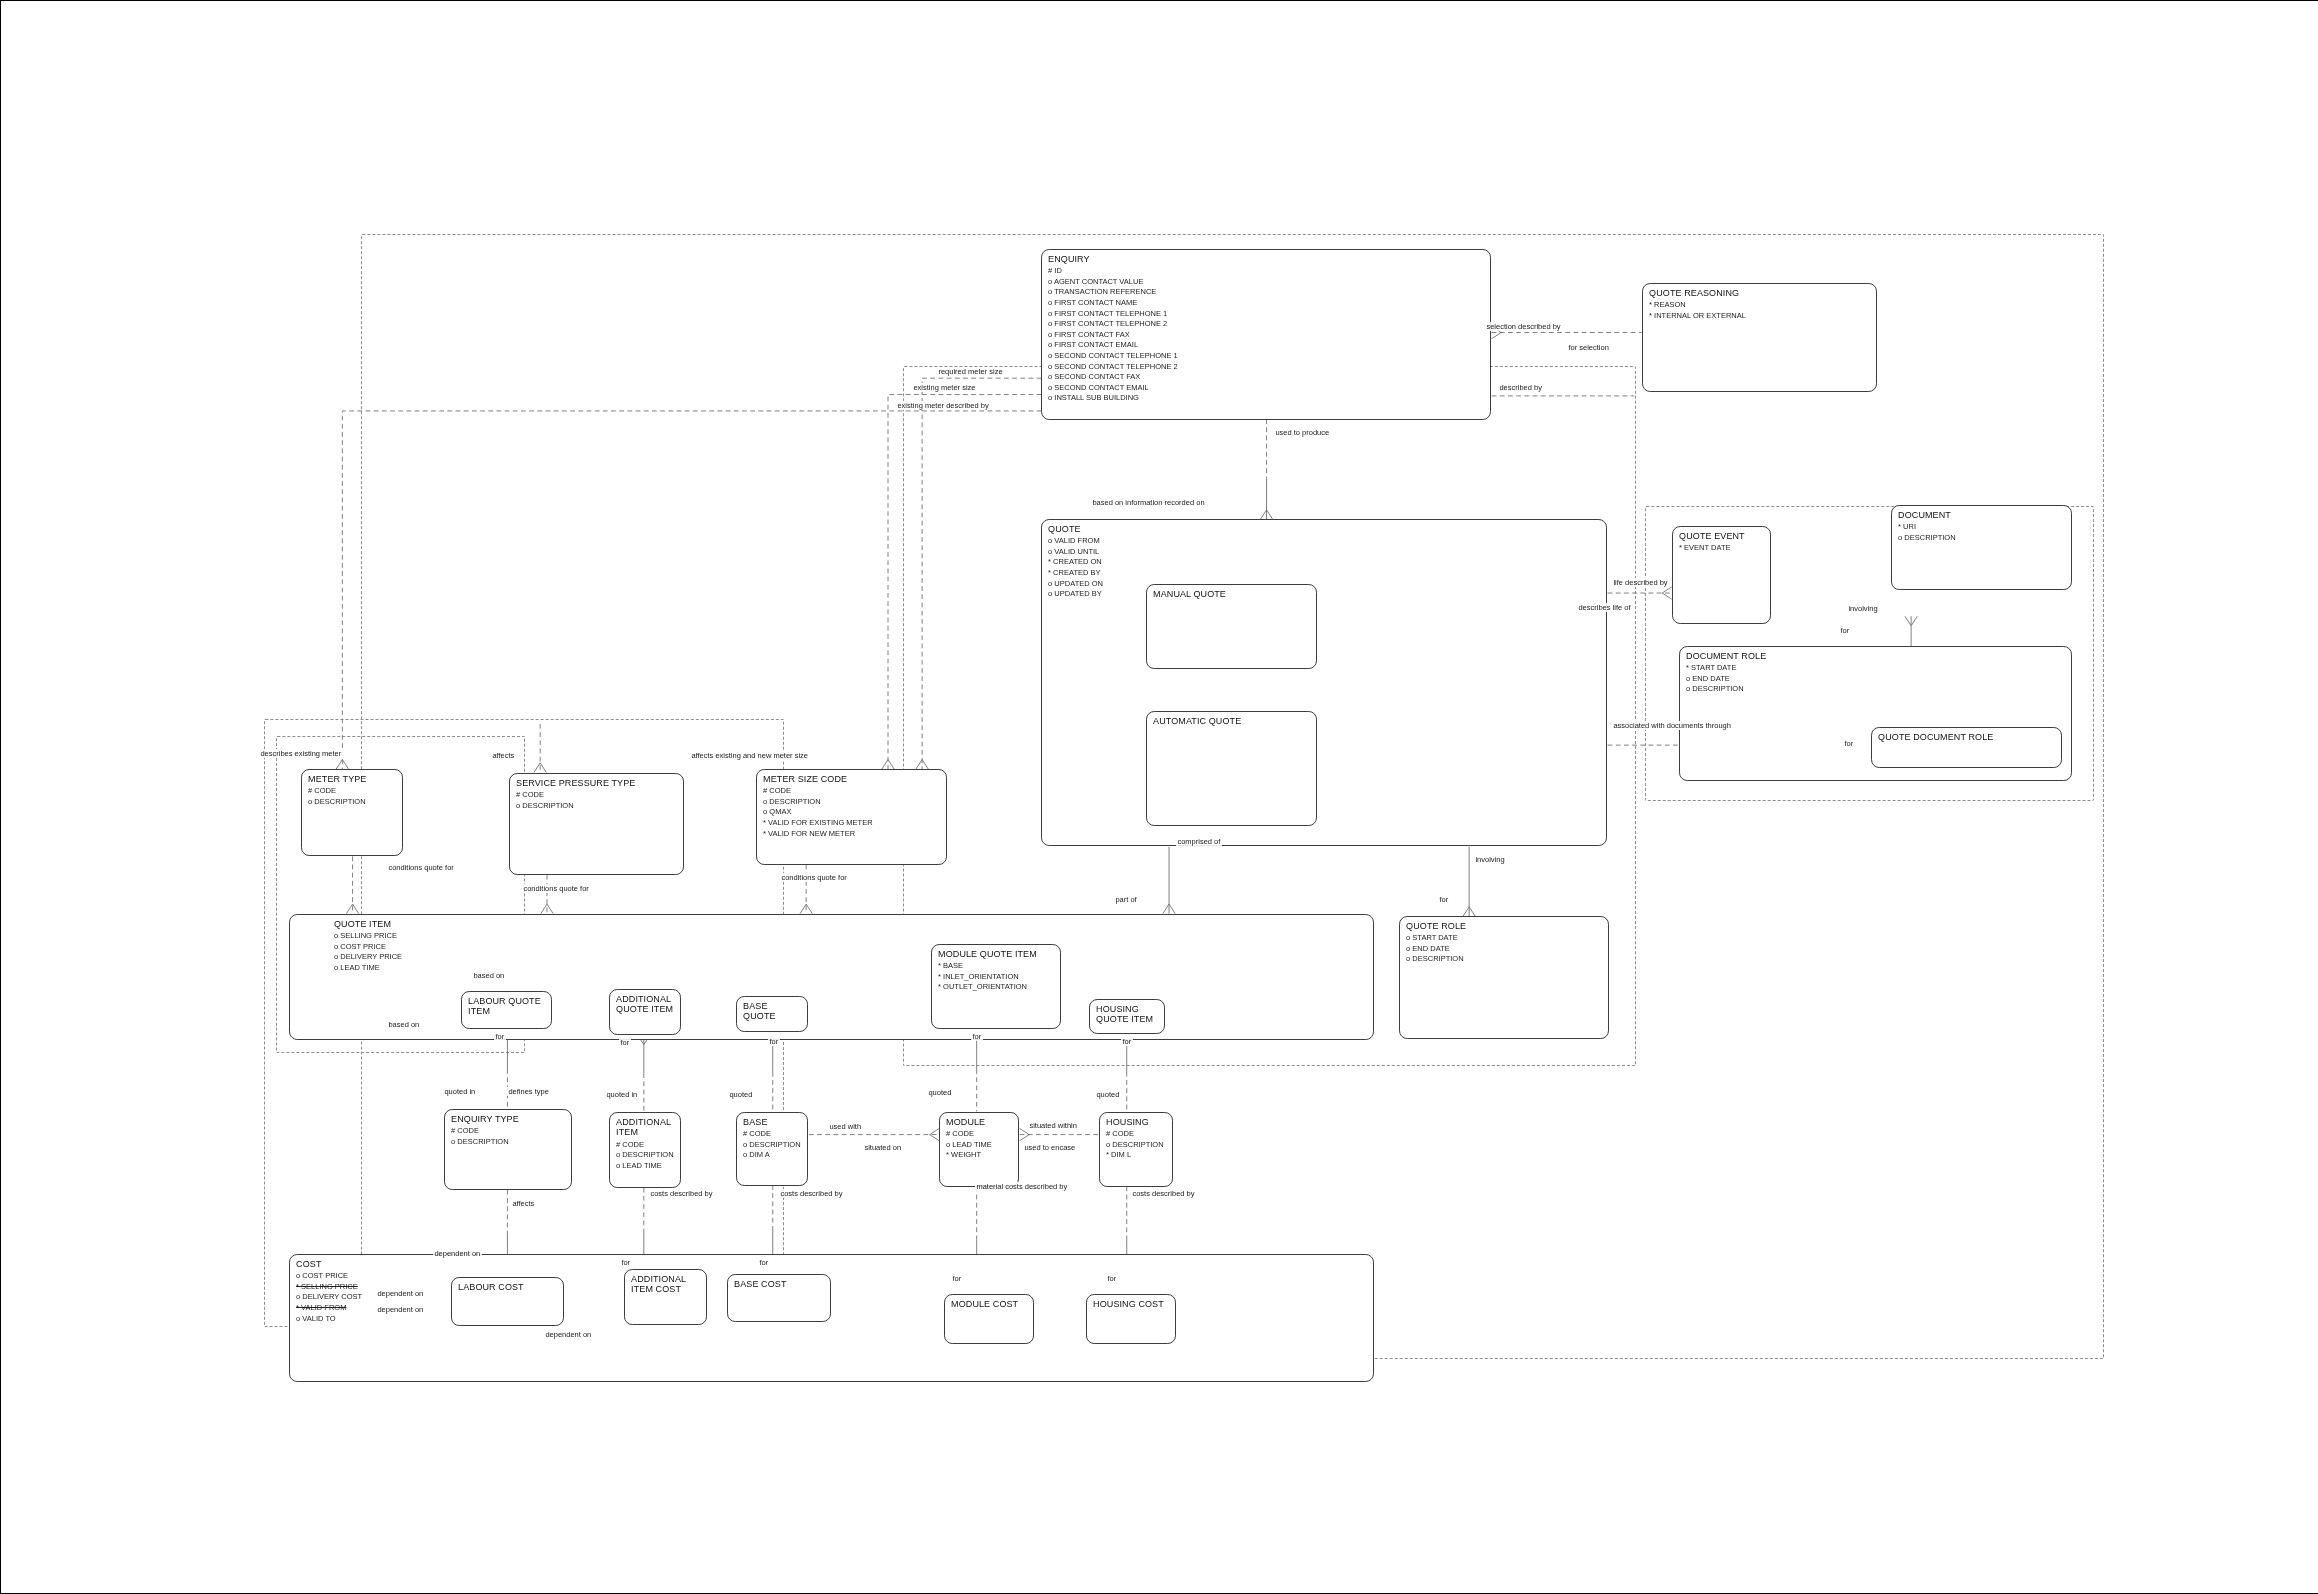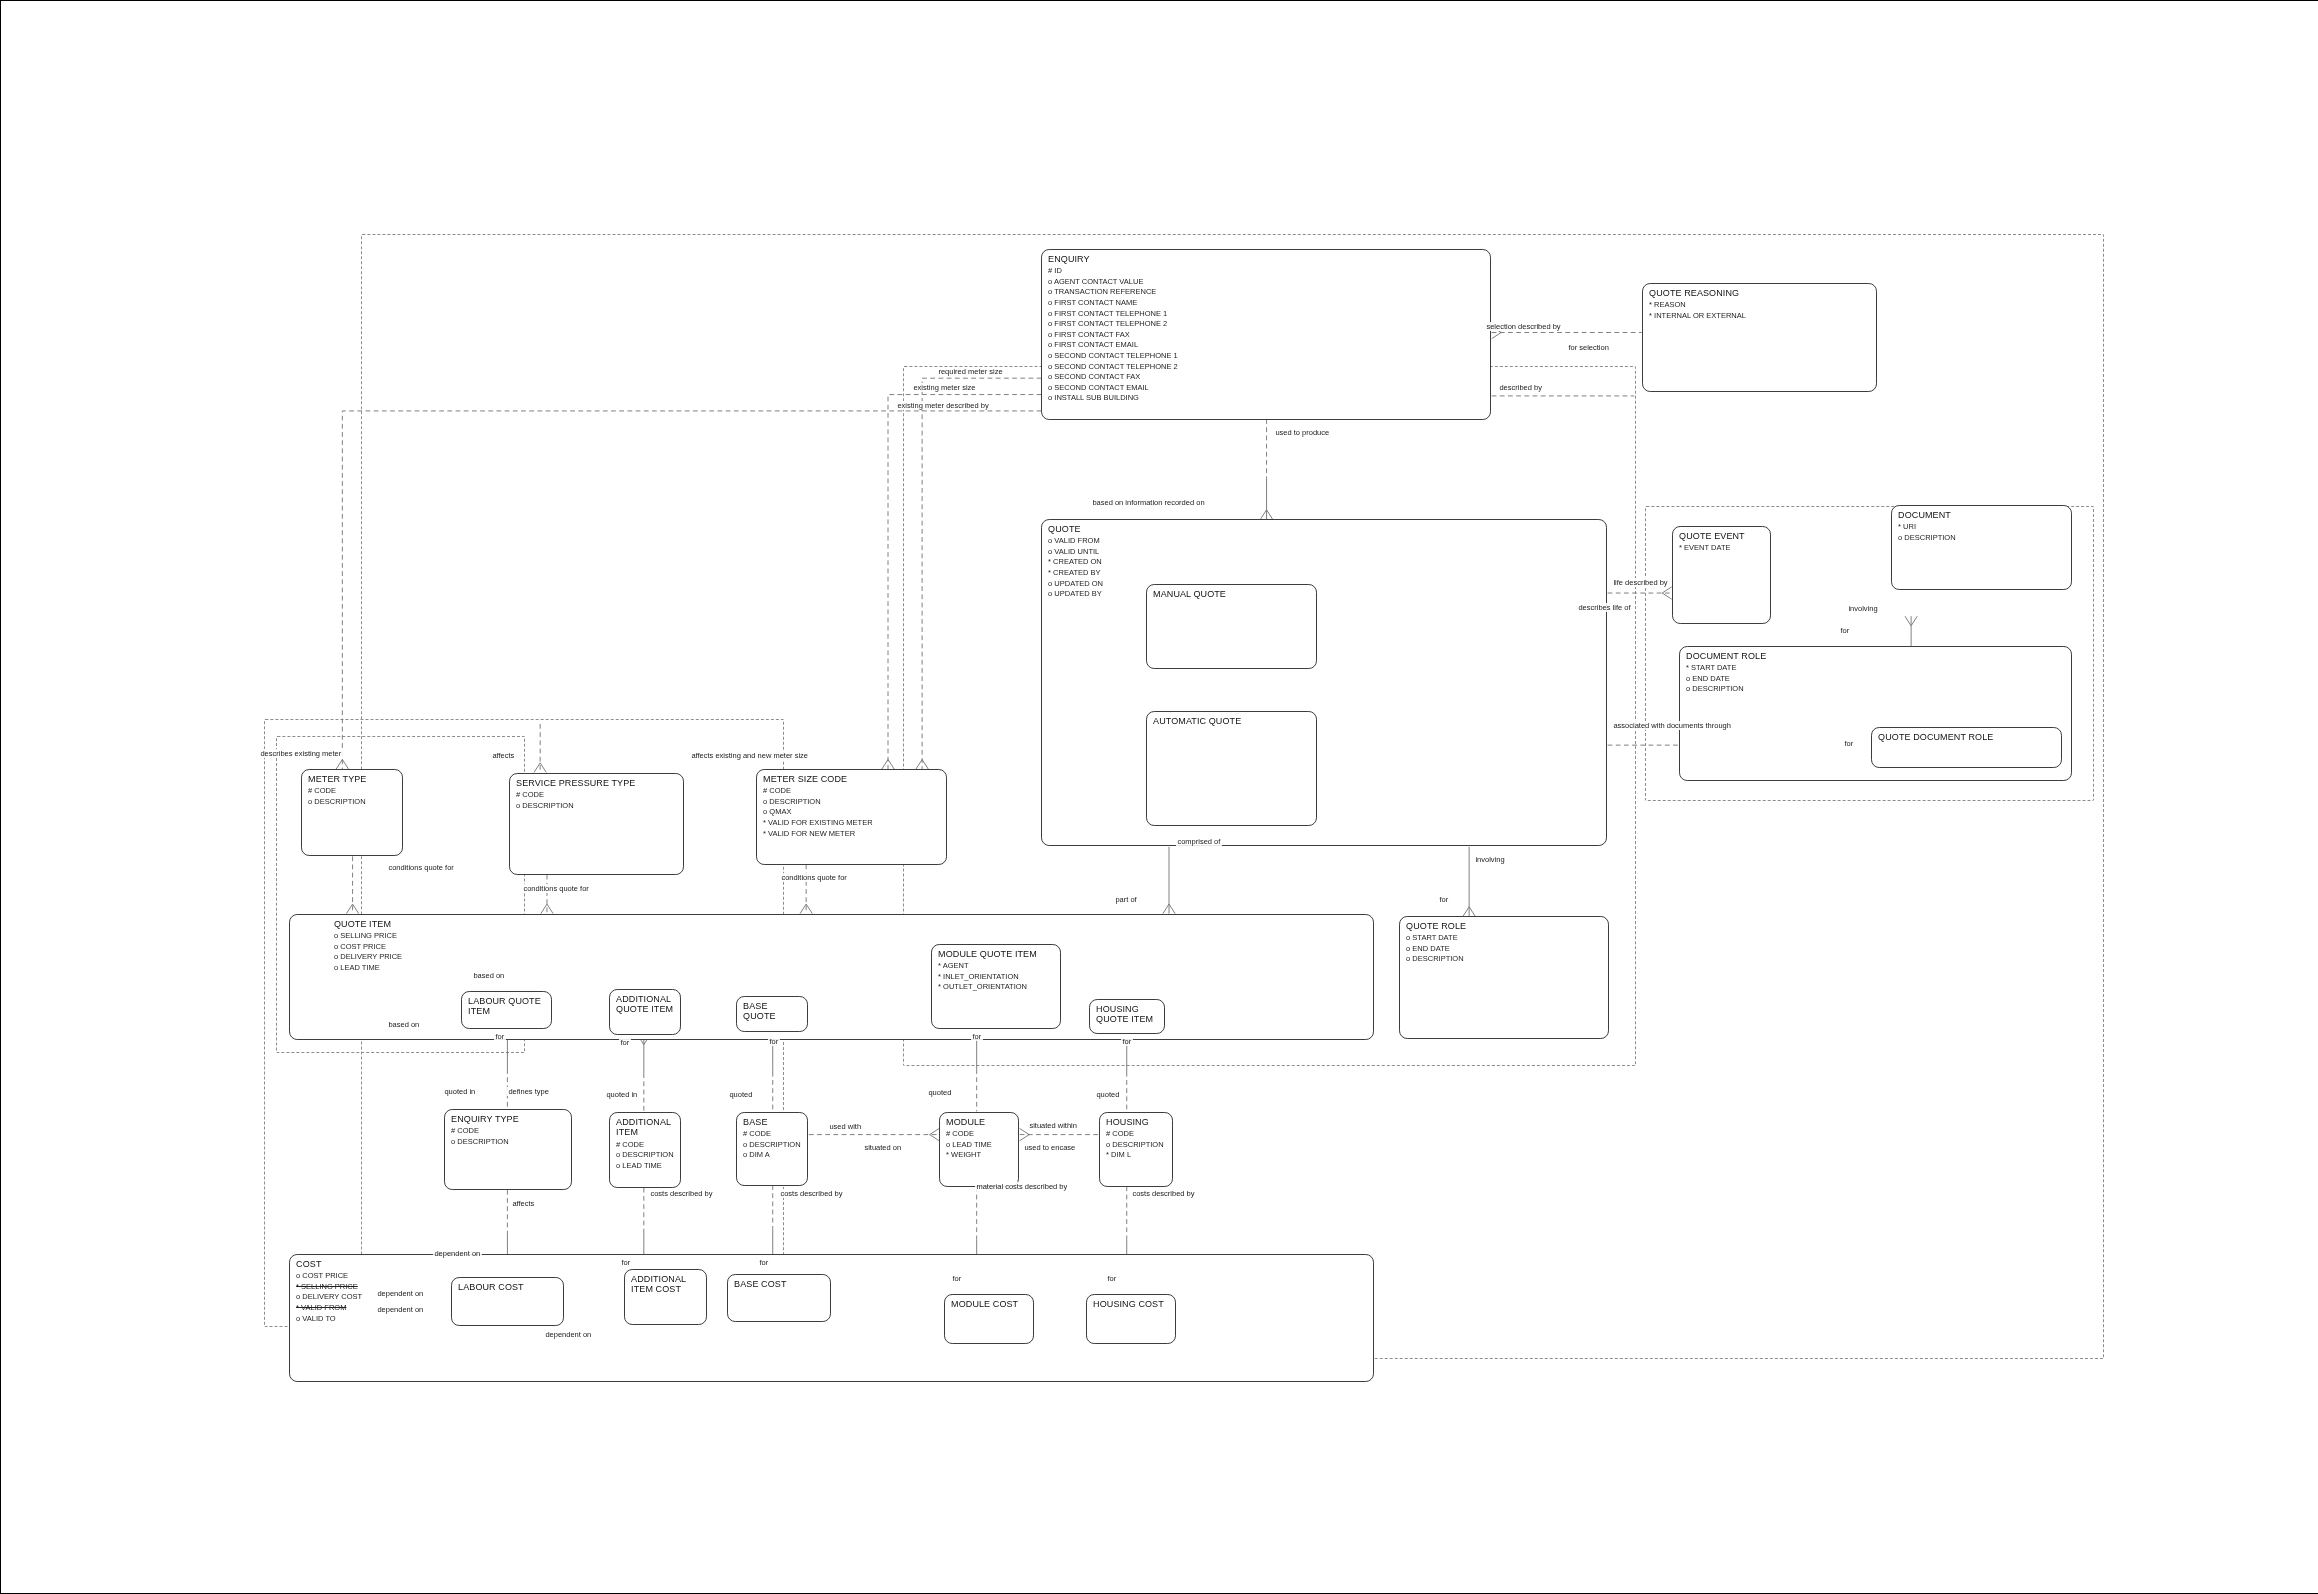--- a/index.html
+++ b/index.html
@@ -238,21 +238,21 @@
     </div>
     <div class="entity" style="left: 608px; top: 988px; width: 72px; height: 46px;">
       <div class="title">ADDITIONAL QUOTE ITEM</div>
     </div>
     <div class="entity" style="left: 735px; top: 995px; width: 72px; height: 36px;">
       <div class="title">BASE QUOTE</div>
     </div>
     <div class="entity" style="left: 930px; top: 943px; width: 130px; height: 85px;">
       <div class="title">MODULE QUOTE ITEM</div>
       <div class="attrs">
-        <div class="attr">* AGENT</div>
+        <div class="attr">* BASE</div>
         <div class="attr">* INLET_ORIENTATION</div>
         <div class="attr">* OUTLET_ORIENTATION</div>
       </div>
     </div>
     <div class="entity" style="left: 1088px; top: 998px; width: 76px; height: 35px;">
       <div class="title">HOUSING QUOTE ITEM</div>
     </div>
     <div class="entity" style="left: 1398px; top: 915px; width: 210px; height: 123px;">
       <div class="title">QUOTE ROLE</div>
       <div class="attrs">

